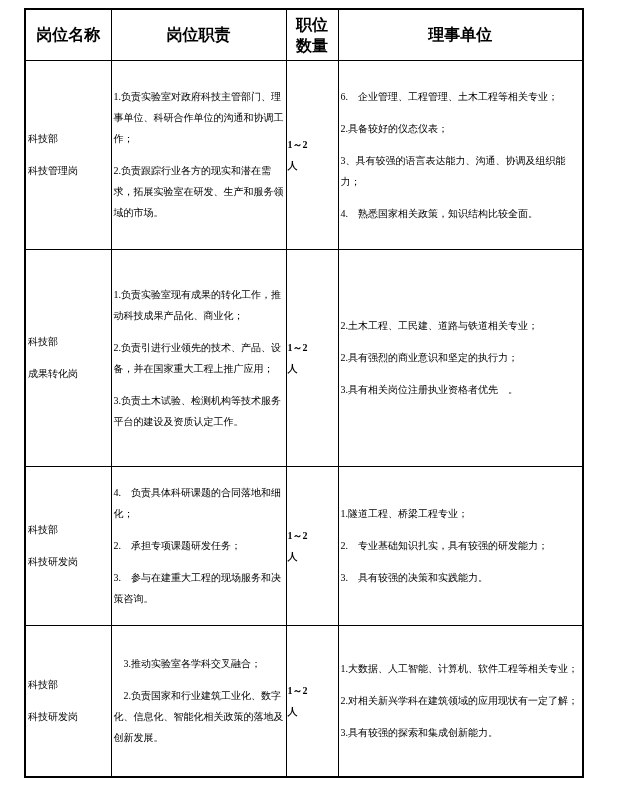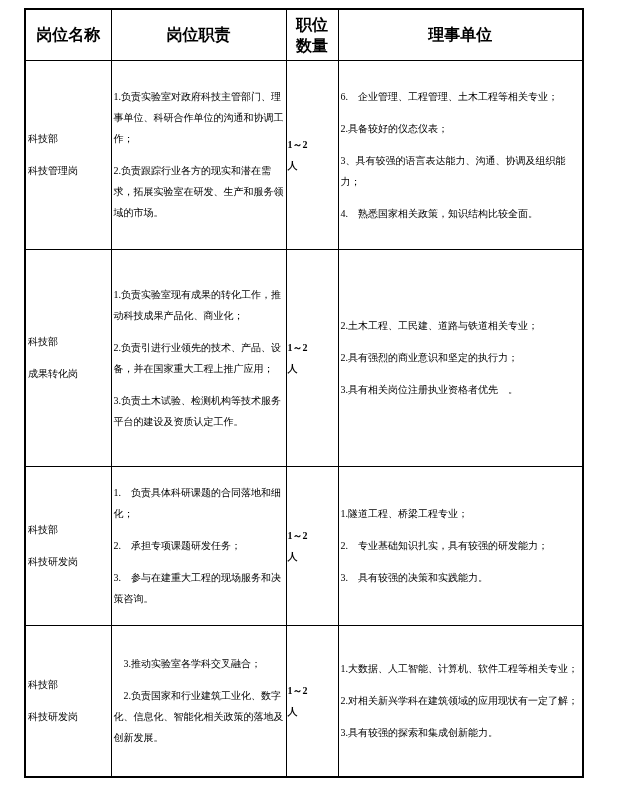--- a/index.html
+++ b/index.html
@@ -125,21 +125,21 @@
           <p>3.具有相关岗位注册执业资格者优先　。</p>
         </td>
       </tr>
 
       <tr class="r2">
         <td>
           <p>科技部</p>
           <p>科技研发岗</p>
         </td>
         <td>
-          <p>1.　负责具体科研课题的合同落地和细化；</p>
+          <p>4.　负责具体科研课题的合同落地和细化；</p>
           <p>2.　承担专项课题研发任务；</p>
           <p>3.　参与在建重大工程的现场服务和决策咨询。</p>
         </td>
         <td class="count-cell">1～2
 人</td>
         <td>
           <p>1.隧道工程、桥梁工程专业；</p>
           <p>2.　专业基础知识扎实，具有较强的研发能力；</p>
           <p>3.　具有较强的决策和实践能力。</p>
         </td>

